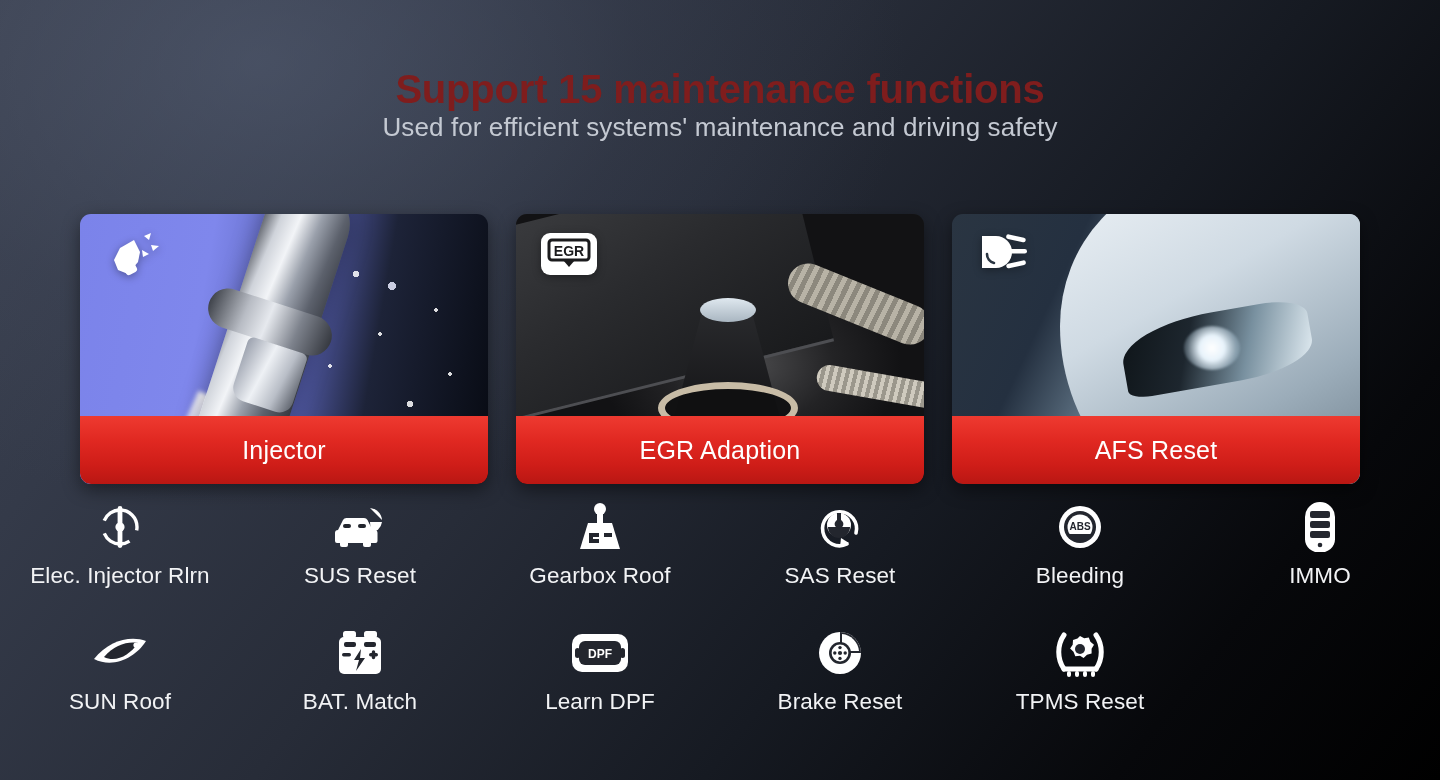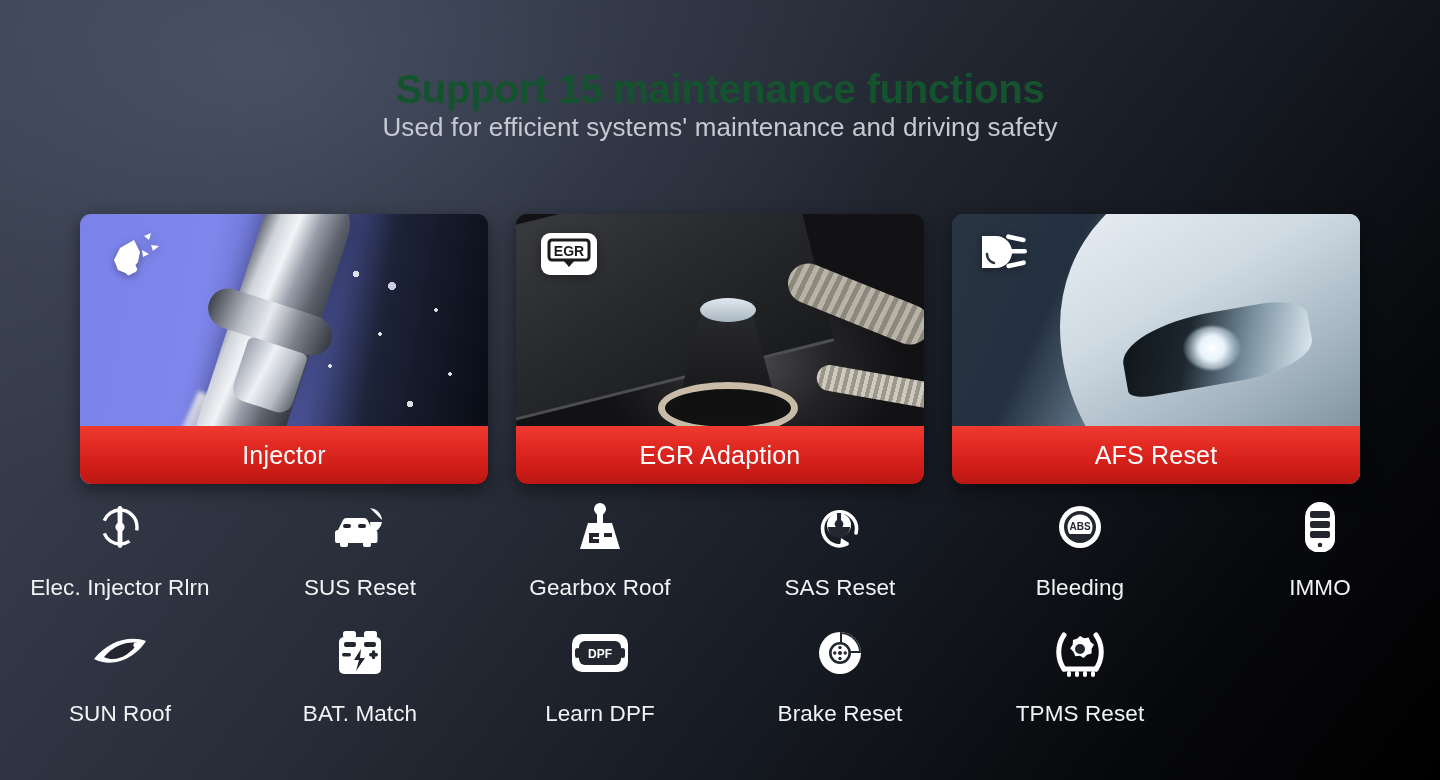--- a/index.html
+++ b/index.html
@@ -10,21 +10,21 @@
   body {
     background:
       radial-gradient(ellipse 900px 620px at 18% 8%, rgba(86,96,118,0.55) 0%, rgba(70,78,98,0.22) 42%, rgba(0,0,0,0) 72%),
       linear-gradient(128deg, #3d4352 0%, #343a49 20%, #272c38 42%, #161a22 64%, #07080b 84%, #000000 100%);
     position:relative;
   }
 
   
   .header { text-align:center; padding-top:66px; }
   .title {
-    font-size:40px; font-weight:bold; color:#14532d;
+    font-size:40px; font-weight:bold; color:#7f1d1d;
     letter-spacing:-0.2px; line-height:1.15;
   }
   .subtitle {
     font-size:26px; color:#c4c9d2; line-height:1.2;
     letter-spacing:0.1px;
   }
 
   
   .cards {
     position:absolute; top:214px; left:80px;
@@ -139,38 +139,38 @@
     border-radius:50%;
     background:radial-gradient(circle,#ffffff 0%,#e8f3fb 35%,rgba(190,214,230,0.35) 70%,rgba(0,0,0,0) 100%);
     filter:blur(1px);
   }
 
   .card-icon {
     position:absolute; left:24px; top:18px; z-index:3;
     filter:drop-shadow(0 2px 4px rgba(0,0,0,0.35));
   }
   .label-bar {
-    position:absolute; left:0; right:0; bottom:0; height:58px;
+    position:absolute; left:0; right:0; bottom:0; height:68px;
     background:linear-gradient(180deg,#ee3a30 0%,#e12922 35%,#cf1d18 72%,#b91713 100%);
     display:flex; align-items:center; justify-content:center;
     border-radius:0 0 11px 11px;
   }
   .label-bar span {
     color:#ffffff; font-size:25px; letter-spacing:0.2px;
   }
 
   
   .grid {
     position:absolute; top:502px; left:0; width:1440px;
     display:grid; grid-template-columns:repeat(6,1fr);
     row-gap:20px;
   }
   .grid-item {
     display:flex; flex-direction:column; align-items:center;
-    justify-content:flex-start; height:106px;gap:12px;
+    justify-content:flex-start; height:106px;
   }
   .grid-icon { height:50px; display:flex; align-items:center; }
   .grid-label {
     margin-top:11px; color:#f2f3f5; font-size:22.5px;
     white-space:nowrap; letter-spacing:0.1px;
   }
 </style>
 </head>
 <body>
 

